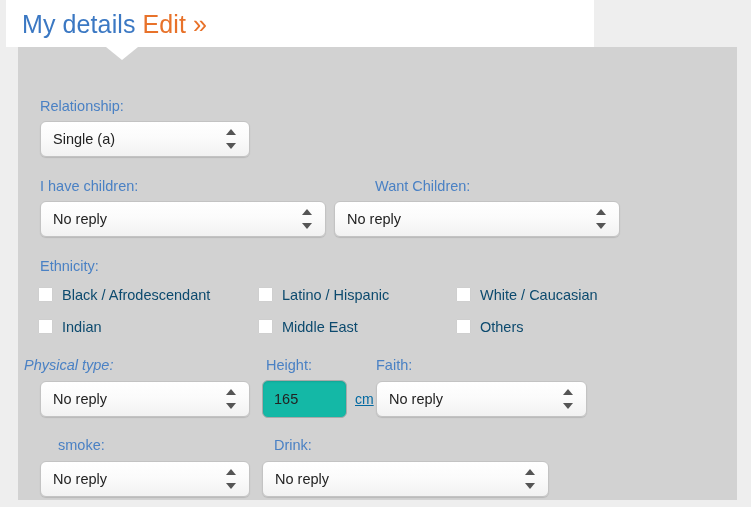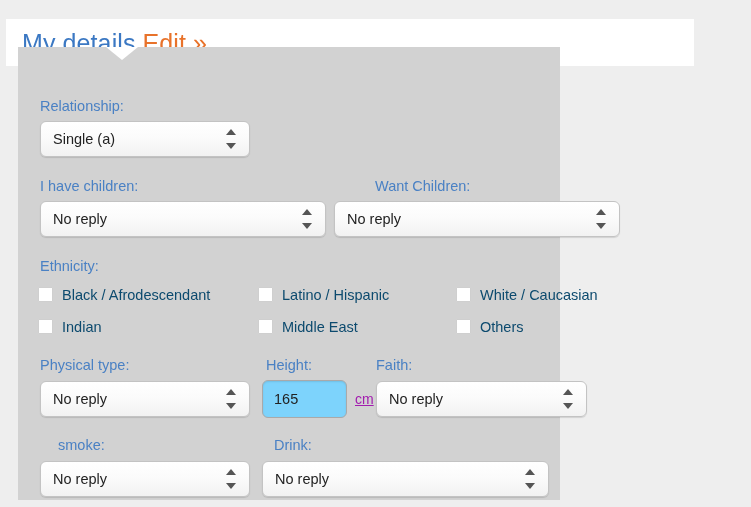--- a/index.html
+++ b/index.html
@@ -13,45 +13,45 @@
     font-family: "Liberation Sans", sans-serif;
     overflow: hidden;
     position: relative;
   }
 
   
   .header-card {
     position: absolute;
     left: 6px;
     top: 0;
-    width: 688px;
+    width: 588px;
     height: 47px;
     background: #ffffff;
-    margin-top: 19px;
   }
   .page-title {
     position: absolute;
     left: 16px;
     top: 8px;
     font-size: 25px;
     line-height: 32px;
     white-space: nowrap;
     letter-spacing: 0.1px;
   }
   .title-main { color: #3b78c3; }
   .title-edit { color: #e8722a; }
 
   
   .panel {
     position: absolute;
     left: 18px;
     top: 47px;
-    width: 542px;
+    width: 679px;
     height: 453px;
     background: #d2d2d2;
+    padding-left: 40px;
   }
   .panel-notch {
     position: absolute;
     left: 88px;
     top: 0;
     width: 0;
     height: 0;
     border-left: 16px solid transparent;
     border-right: 16px solid transparent;
     border-top: 13px solid #ffffff;
@@ -119,37 +119,37 @@
     border-top: 6px solid #555555;
   }
 
   
   .txt {
     position: absolute;
     height: 38px;
     box-sizing: border-box;
     border: 1px solid #a9a9a9;
     border-radius: 6px;
-    background: #7dd3fc;
+    background: #14b8a6;
     box-shadow: inset 0 1px 2px rgba(0,0,0,0.10);
   }
   .txt-val {
     position: absolute;
     left: 11px;
     top: 0;
     height: 36px;
     line-height: 36px;
     font-size: 14.5px;
     color: #222222;
     white-space: nowrap;
   }
   .unit {
     position: absolute;
     font-size: 14px;
-    color: #a21caf;
+    color: #0369a1;
     line-height: 18px;
     text-decoration: underline;
   }
 
   
   .cb-row {
     position: absolute;
     height: 20px;
   }
   .cb-box {
@@ -236,21 +236,21 @@
     </div>
     <div class="cb-row" style="left:240px; top:271px;">
       <span class="cb-box"></span>
       <span class="cb-label">Middle East</span>
     </div>
     <div class="cb-row" style="left:438px; top:271px;">
       <span class="cb-box"></span>
       <span class="cb-label">Others</span>
     </div>
 
-    <div class="field-label" style="left:22px; top:309px;">Physical type:</div>
+    <div class="field-label" style="left:6px; top:309px;font-style:italic;">Physical type:</div>
     <div class="sel" style="left:22px; top:334px; width:210px;">
       <span class="sel-text">No reply</span>
       <span class="sel-arrows">
           <i class="up"></i>
           <i class="down"></i>
         </span>
     </div>
 
     <div class="field-label" style="left:248px; top:309px;">Height:</div>
     <div class="txt" style="left:244px; top:333px; width:85px;">

